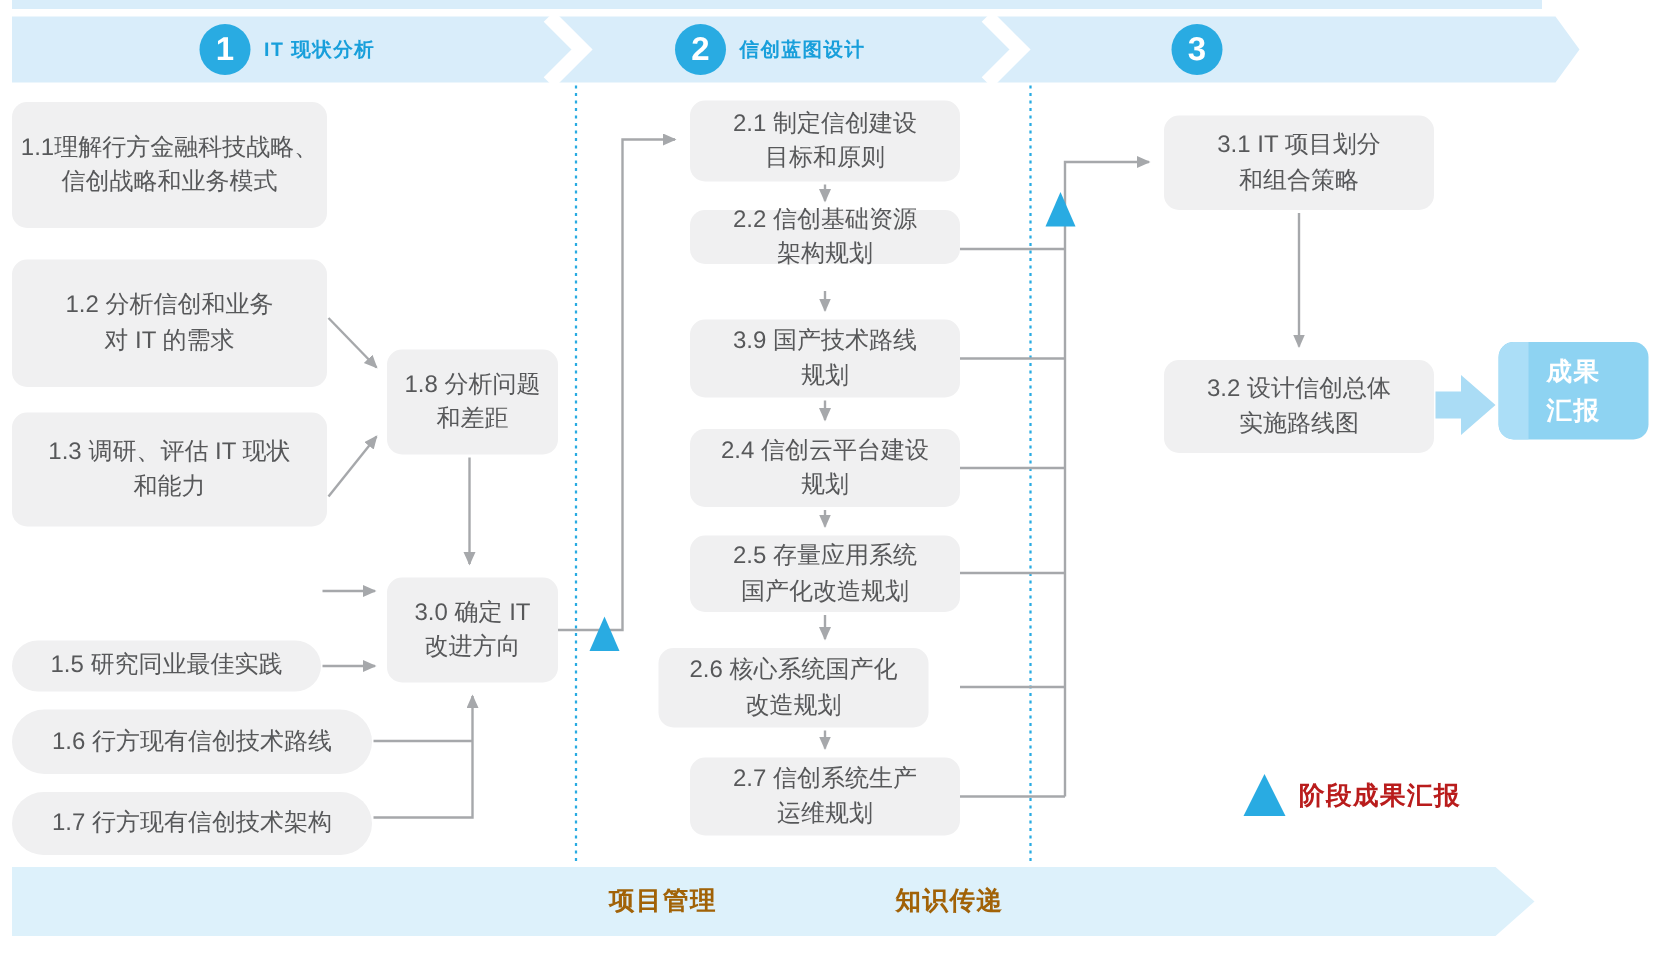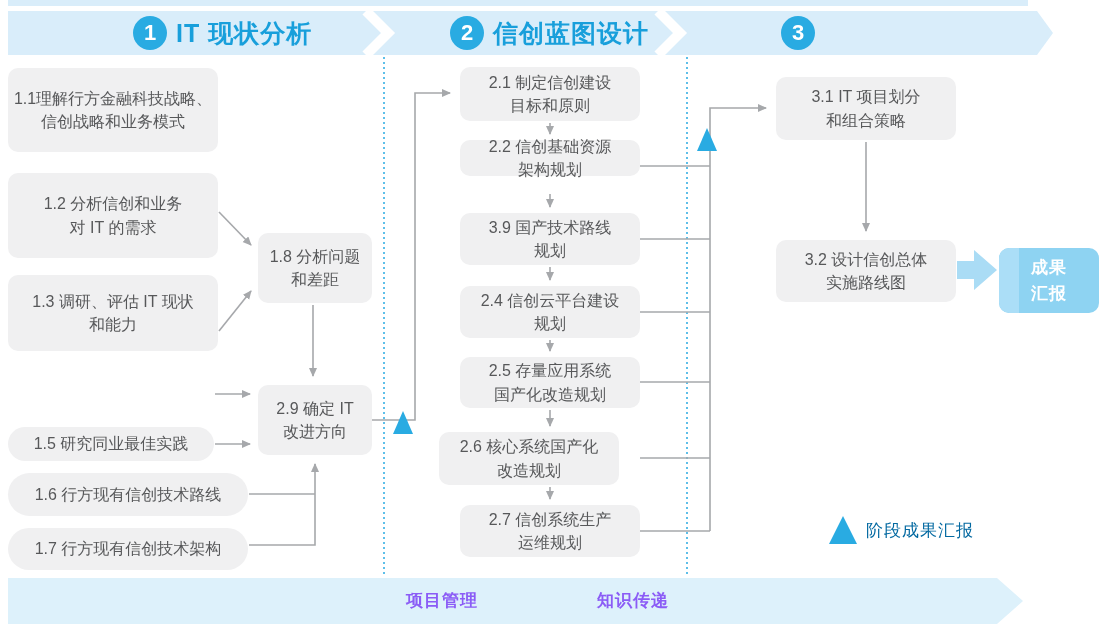--- a/index.html
+++ b/index.html
@@ -6,44 +6,44 @@
   .stage{
     position:relative;width:1115px;height:638px;overflow:hidden;
     font-family:"Liberation Sans","DejaVu Sans",sans-serif;background:#ffffff;
   }
   .layer{position:absolute;left:0;top:0;width:1115px;height:638px;}
   .phase-header{position:absolute;top:11px;height:44px;display:flex;align-items:center;gap:9px;z-index:3;}
   .pnum{
     width:34px;height:34px;border-radius:50%;background:#29abe2;color:#ffffff;
     font-weight:bold;font-size:22px;display:flex;align-items:center;justify-content:center;
   }
-  .ptitle{color:#189fdb;font-weight:bold;font-size:25px;letter-spacing:1px;}
+  .ptitle{color:#189fdb;font-weight:bold;font-size:13px;letter-spacing:1px;}
   .box{
     position:absolute;background:#f0f0f1;border-radius:10px;color:#57585a;
     display:flex;align-items:center;justify-content:center;text-align:center;
     font-size:16px;line-height:1.45;white-space:pre-line;z-index:2;
   }
   .pill{border-radius:22px;}
   .deliverable{
     position:absolute;background:#8ed3f2;border-radius:10px;color:#ffffff;
     font-weight:bold;font-size:17px;line-height:1.5;letter-spacing:1px;
     display:flex;align-items:center;justify-content:center;text-align:center;
     white-space:pre-line;z-index:2;overflow:hidden;
   }
   .deliverable .stripe{
     position:absolute;left:0;top:0;bottom:0;width:20px;background:#abdef7;
     border-radius:10px 0 0 10px;
   }
   .deliverable .dtext{position:relative;z-index:1;}
   .footer-label{
-    position:absolute;top:589px;width:100px;text-align:center;color:#8b5cf6;
+    position:absolute;top:589px;width:100px;text-align:center;color:#a16207;
     font-weight:bold;font-size:17px;letter-spacing:1px;z-index:3;
   }
   .legend-label{
-    position:absolute;left:866px;top:519px;color:#0369a1;font-weight:normal;
+    position:absolute;left:866px;top:519px;color:#b91c1c;font-weight:bold;
     font-size:17px;letter-spacing:1px;z-index:3;
   }
 </style>
 </head>
 <body>
 
 <div class="stage">
 
   <svg class="layer" viewBox="0 0 1115 638">
     <defs>
@@ -111,21 +111,21 @@
 信创战略和业务模式</div>
   <div class="box" style="left:8px;top:173px;width:210px;height:85px">1.2 分析信创和业务
 对 IT 的需求</div>
   <div class="box" style="left:8px;top:275px;width:210px;height:76px">1.3 调研、评估 IT 现状
 和能力</div>
   <div class="box pill" style="left:8px;top:427px;width:206px;height:34px">1.5 研究同业最佳实践</div>
   <div class="box pill" style="left:8px;top:473px;width:240px;height:43px">1.6 行方现有信创技术路线</div>
   <div class="box pill" style="left:8px;top:528px;width:240px;height:42px">1.7 行方现有信创技术架构</div>
   <div class="box" style="left:258px;top:233px;width:114px;height:70px">1.8 分析问题
 和差距</div>
-  <div class="box" style="left:258px;top:385px;width:114px;height:70px">2.9 确定 IT
+  <div class="box" style="left:258px;top:385px;width:114px;height:70px">3.0 确定 IT
 改进方向</div>
 
   <div class="box" style="left:460px;top:67px;width:180px;height:54px">2.1 制定信创建设
 目标和原则</div>
   <div class="box" style="left:460px;top:140px;width:180px;height:36px">2.2 信创基础资源
 架构规划</div>
   <div class="box" style="left:460px;top:213px;width:180px;height:52px">3.9 国产技术路线
 规划</div>
   <div class="box" style="left:460px;top:286px;width:180px;height:52px">2.4 信创云平台建设
 规划</div>
@@ -134,21 +134,21 @@
   <div class="box" style="left:439px;top:432px;width:180px;height:53px">2.6 核心系统国产化
 改造规划</div>
   <div class="box" style="left:460px;top:505px;width:180px;height:52px">2.7 信创系统生产
 运维规划</div>
 
   <div class="box" style="left:776px;top:77px;width:180px;height:63px">3.1 IT 项目划分
 和组合策略</div>
   <div class="box" style="left:776px;top:240px;width:180px;height:62px">3.2 设计信创总体
 实施路线图</div>
 
-  <div class="deliverable" style="left:999px;top:248px;width:100px;height:65px">
+  <div class="deliverable" style="left:999px;top:228px;width:100px;height:65px">
     <span class="stripe"></span>
     <span class="dtext">成果
 汇报</span>
   </div>
 
   <div class="legend-label">阶段成果汇报</div>
 
   <div class="footer-label" style="left:392px">项目管理</div>
   <div class="footer-label" style="left:583px">知识传递</div>
 

